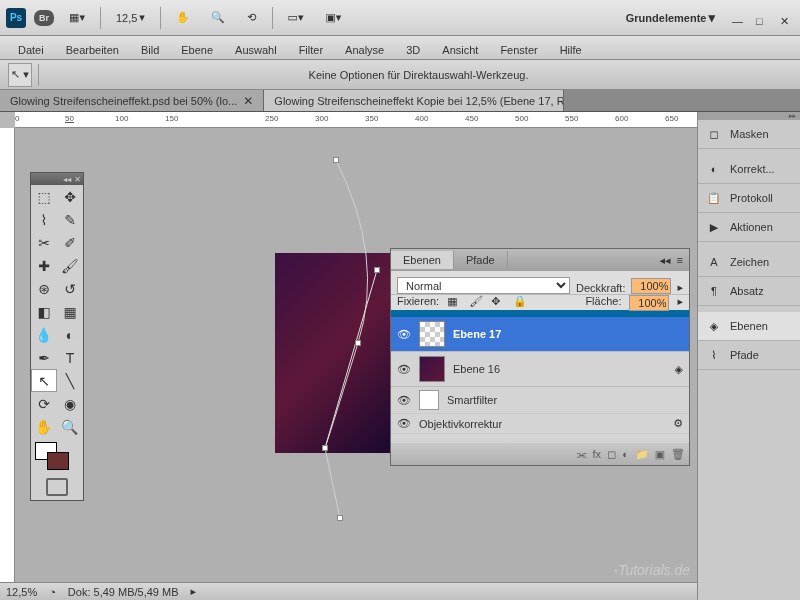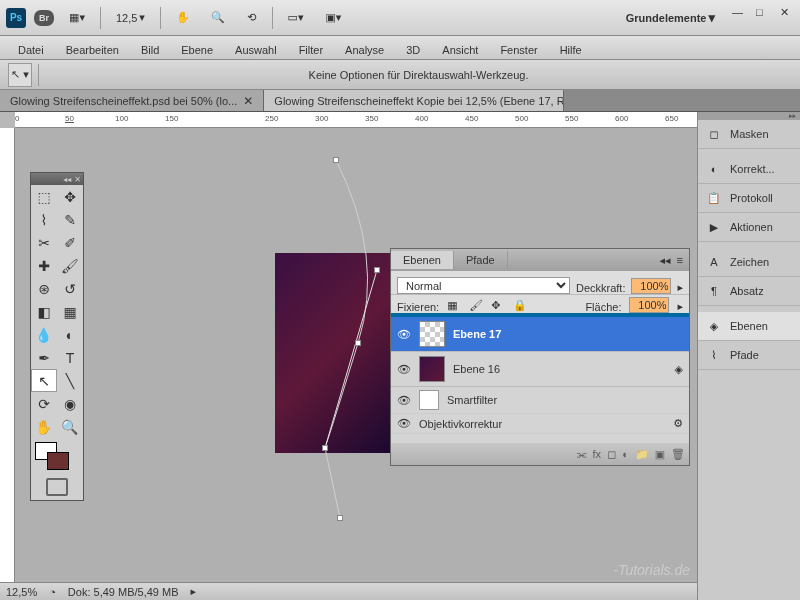--- a/index.html
+++ b/index.html
@@ -2,21 +2,21 @@
 <html><head>
 <meta charset="utf-8">
 <style>
 *{margin:0;padding:0;box-sizing:border-box;font-family:Tahoma,Arial,sans-serif;font-size:11px;color:#333}
 body{background:#b8b8b8;width:800px;height:600px;overflow:hidden;position:relative}
 .topbar{background:linear-gradient(#e8e8e8,#d0d0d0);height:36px;display:flex;align-items:center;padding:0 6px;border-bottom:1px solid #888;gap:8px}
 .ps-icon{width:20px;height:20px;background:#0a3c5e;border-radius:3px;display:flex;align-items:center;justify-content:center;color:#4fc3f7;font-weight:bold;font-size:10px}
 .br-icon{width:20px;height:16px;background:#555;border-radius:7px;display:flex;align-items:center;justify-content:center;color:#ddd;font-size:9px;font-weight:bold}
 .tb-btn{padding:3px 6px;border:1px solid transparent;cursor:pointer;display:flex;align-items:center;gap:2px}
 .sep{width:1px;height:22px;background:#999}
-.top-right{margin-left:auto;display:flex;align-items:flex-start;gap:10px}
+.top-right{margin-left:auto;display:flex;align-items:flex-end;gap:10px}
 .workspace-btn{font-weight:bold;font-size:13px}
 .win-btn{width:14px;height:14px;cursor:pointer}
 .menubar{background:linear-gradient(#e2e2e2,#cacaca);height:24px;display:flex;align-items:flex-end;padding:0 8px;gap:2px;border-bottom:1px solid #888}
 .menu-item{padding:3px 10px;cursor:pointer}
 .optbar{background:linear-gradient(#dadada,#c2c2c2);height:30px;display:flex;align-items:center;padding:0 8px;border-bottom:1px solid #888;gap:6px}
 .opt-tool{width:24px;height:24px;border:1px solid #999;background:#ddd;display:flex;align-items:center;justify-content:center}
 .tabbar{background:#8a8a8a;height:22px;display:flex;border-bottom:1px solid #555}
 .tab{padding:3px 10px;background:#a8a8a8;border-right:1px solid #666;cursor:pointer;display:flex;align-items:center;gap:6px;max-width:300px;white-space:nowrap;overflow:hidden}
 .tab.active{background:#c8c8c8}
 .tab-close{font-size:12px}
@@ -43,21 +43,21 @@
 .dock-icon{width:16px;height:16px;display:flex;align-items:center;justify-content:center}
 .dock-collapse{height:8px;background:#a0a0a0;display:flex;align-items:center;justify-content:flex-end;padding:0 4px;font-size:7px;color:#555}
 .layers-panel{position:absolute;left:390px;top:248px;width:300px;height:218px;background:#d4d4d4;border:1px solid #666;display:flex;flex-direction:column}
 .lp-head{height:22px;background:linear-gradient(#bababa,#a0a0a0);display:flex;align-items:center}
 .lp-tab{padding:3px 12px;cursor:pointer;border-right:1px solid #999}
 .lp-tab.active{background:#d4d4d4}
 .lp-menu{margin-left:auto;padding:0 6px;display:flex;gap:6px}
 .lp-row{height:24px;display:flex;align-items:flex-end;padding:0 6px;gap:6px;background:#dedede;border-bottom:1px solid #bbb}
 .lp-select{flex:1;background:#fff;border:1px solid #999;padding:1px 4px;height:17px}
 .lp-input{width:40px;background:#fdba74;border:1px solid #999;padding:1px 2px;height:16px;text-align:right}
-.lp-fixrow{height:22px;display:flex;align-items:flex-end;padding:0 6px;gap:8px;background:#dedede;border-bottom:4px solid #0369a1;font-size:10px}
+.lp-fixrow{height:22px;display:flex;align-items:flex-start;padding:0 6px;gap:8px;background:#dedede;border-bottom:7px solid #0369a1;font-size:10px}
 .lock-icon{width:14px;height:14px;cursor:pointer}
 .layer-list{flex:1;background:#d4d4d4;overflow:auto}
 .layer{display:flex;align-items:center;padding:4px 6px;gap:8px;border-bottom:1px solid #bbb;cursor:pointer}
 .layer.sel{background:#3875d7;color:#fff}
 .layer.sel *{color:#fff}
 .eye{width:14px;cursor:pointer}
 .thumb{width:26px;height:26px;border:1px solid #888;background:#fff}
 .thumb.checker{background:repeating-conic-gradient(#ccc 0 25%,#fff 0 50%) 0 0/10px 10px}
 .thumb.doc-th{background:linear-gradient(135deg,#3a1042,#5e1838)}
 .sublayer{padding-left:40px}

